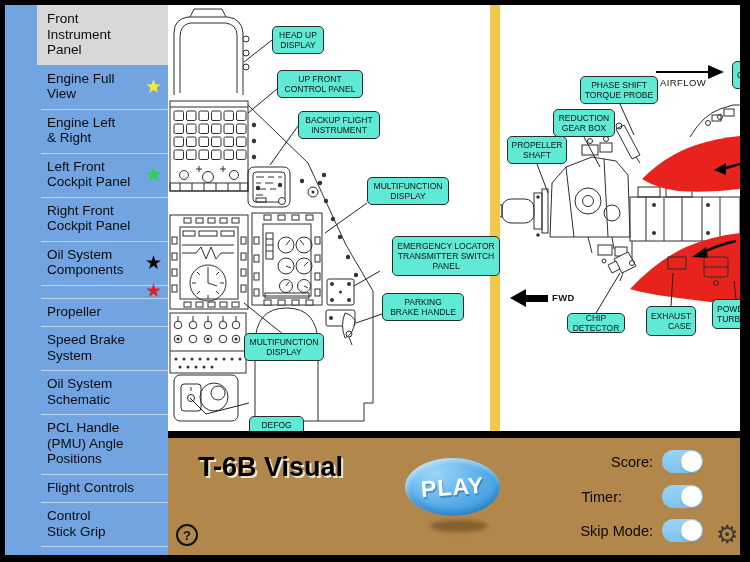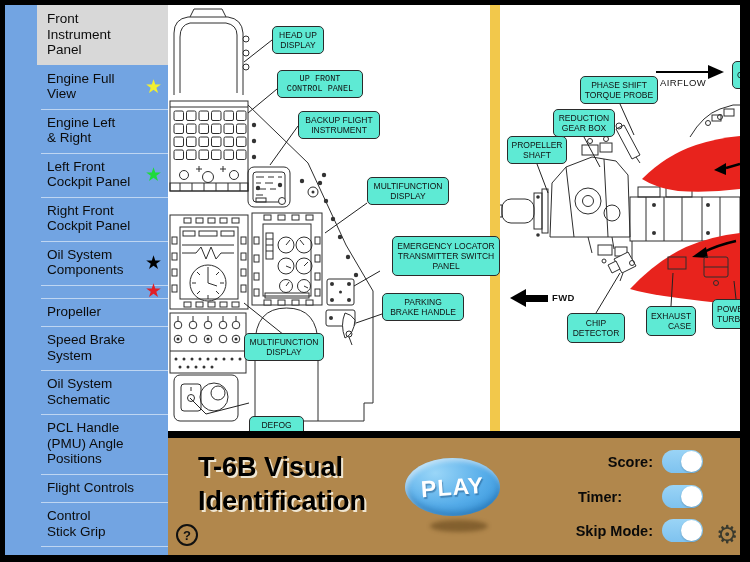--- a/index.html
+++ b/index.html
@@ -38,21 +38,21 @@
   .play{position:absolute;left:237px;top:20px;width:95px;height:58px;border:none;
         border-radius:50%;cursor:pointer;
         background:radial-gradient(ellipse at 32% 26%, #9AD6F8 0%, #55ACE9 55%, #2F8FD6 100%);
         box-shadow:inset 2px 3px 5px rgba(255,255,255,0.55), inset 0 -4px 7px rgba(0,60,120,0.35);
         display:flex;align-items:center;justify-content:center;}
   .play span{color:#fff;font-size:23px;font-weight:bold;letter-spacing:1px;
              transform:rotate(-4deg);text-shadow:1px 2px 1px rgba(20,70,120,0.45);}
   .play-shadow{position:absolute;left:262px;top:82px;width:58px;height:12px;border-radius:50%;
                background:rgba(76,48,12,0.45);filter:blur(2px);}
   .toggle-row{position:absolute;right:37px;display:flex;align-items:center;gap:9px;}
-  .toggle-label{font-size:14.5px;font-weight:bold;color:#0a0a0a;}
+  .toggle-label{font-size:14.5px;font-weight:normal;color:#0a0a0a;}
   .toggle{position:relative;width:41px;height:23px;border-radius:12px;cursor:pointer;
           background:linear-gradient(#9AD4F6,#7EC2EF);}
   .knob{position:absolute;right:1px;top:1px;width:21px;height:21px;border-radius:50%;
         background:#fff;box-shadow:0 1px 2px rgba(0,0,0,0.2);}
   .help{position:absolute;left:8px;top:86px;width:18px;height:18px;border:2px solid #111;
         border-radius:50%;display:flex;align-items:center;justify-content:center;
         font-size:13px;font-weight:bold;color:#111;cursor:pointer;}
   .gear{position:absolute;left:548px;top:84px;font-size:25px;color:#3a3a2e;cursor:pointer;
         line-height:25px;}
 </style>
@@ -368,58 +368,57 @@
             <path d="M503,301 L505,268"></path>
             <path d="M568,294 L566,276"></path>
         </g>
       </g>
     </svg>
 
     <div class="divider"></div>
     <div id="labels">
         <div class="dlabel" style="left: 104px; top: 21px; width: 52px; height: 28px;">HEAD UP
 DISPLAY</div>
-        <div class="dlabel" style="left: 109px; top: 65px; width: 86px; height: 28px; font-family: Liberation Mono, monospace;">UP FRONT
+        <div class="dlabel" style="left: 109px; top: 65px; width: 86px; height: 28px;">UP FRONT
 CONTROL PANEL</div>
         <div class="dlabel" style="left: 130px; top: 106px; width: 82px; height: 28px;">BACKUP FLIGHT
 INSTRUMENT</div>
         <div class="dlabel" style="left: 199px; top: 172px; width: 82px; height: 28px;">MULTIFUNCTION
 DISPLAY</div>
         <div class="dlabel" style="left: 224px; top: 231px; width: 108px; height: 40px;">EMERGENCY LOCATOR
 TRANSMITTER SWITCH
 PANEL</div>
         <div class="dlabel" style="left: 214px; top: 288px; width: 82px; height: 28px;">PARKING
 BRAKE HANDLE</div>
         <div class="dlabel" style="left: 76px; top: 328px; width: 80px; height: 28px;">MULTIFUNCTION
 DISPLAY</div>
         <div class="dlabel" style="left: 81px; top: 383px; width: 55px; height: 28px; margin-top: 28px;">DEFOG
 SWITCH</div>
         <div class="dlabel" style="left: 412px; top: 71px; width: 78px; height: 28px;">PHASE SHIFT
 TORQUE PROBE</div>
         <div class="dlabel" style="left: 385px; top: 104px; width: 62px; height: 28px;">REDUCTION
 GEAR BOX</div>
         <div class="dlabel" style="left: 339px; top: 131px; width: 60px; height: 28px;">PROPELLER
 SHAFT</div>
-        <div class="dlabel" style="left: 399px; top: 308px; width: 58px; height: 30px;">CHIP
+        <div class="dlabel" style="left: 399px; top: 308px; width: 58px; height: 20px;">CHIP
 DETECTOR</div>
         <div class="dlabel" style="left: 478px; top: 301px; width: 50px; height: 30px; text-align: right;">EXHAUST
 CASE</div>
         <div class="dlabel clipped" style="left: 544px; top: 294px; width: 48px; height: 30px;">POWER
 TURBINE</div>
         <div class="dlabel clipped" style="left: 564px; top: 56px; width: 34px; height: 28px;">C</div>
       </div>
 
     <span class="diagram-text" style="left:492px;top:72px;">AIRFLOW</span>
     <span class="diagram-text" style="left:384px;top:287px;font-weight:bold;">FWD</span>
   </main>
 
   <footer class="bottom-bar">
     <div class="title">
       <div>T-6B Visual</div>
-      <div>Identification</div>
     </div>
     <div class="play-shadow"></div>
     <button class="play">
       <span>PLAY</span>
     </button>
     <div id="toggles">
         <div class="toggle-row" style="top: 12px;">
           <span class="toggle-label">Score:</span>
           <div class="toggle">
             <div class="knob"></div>

